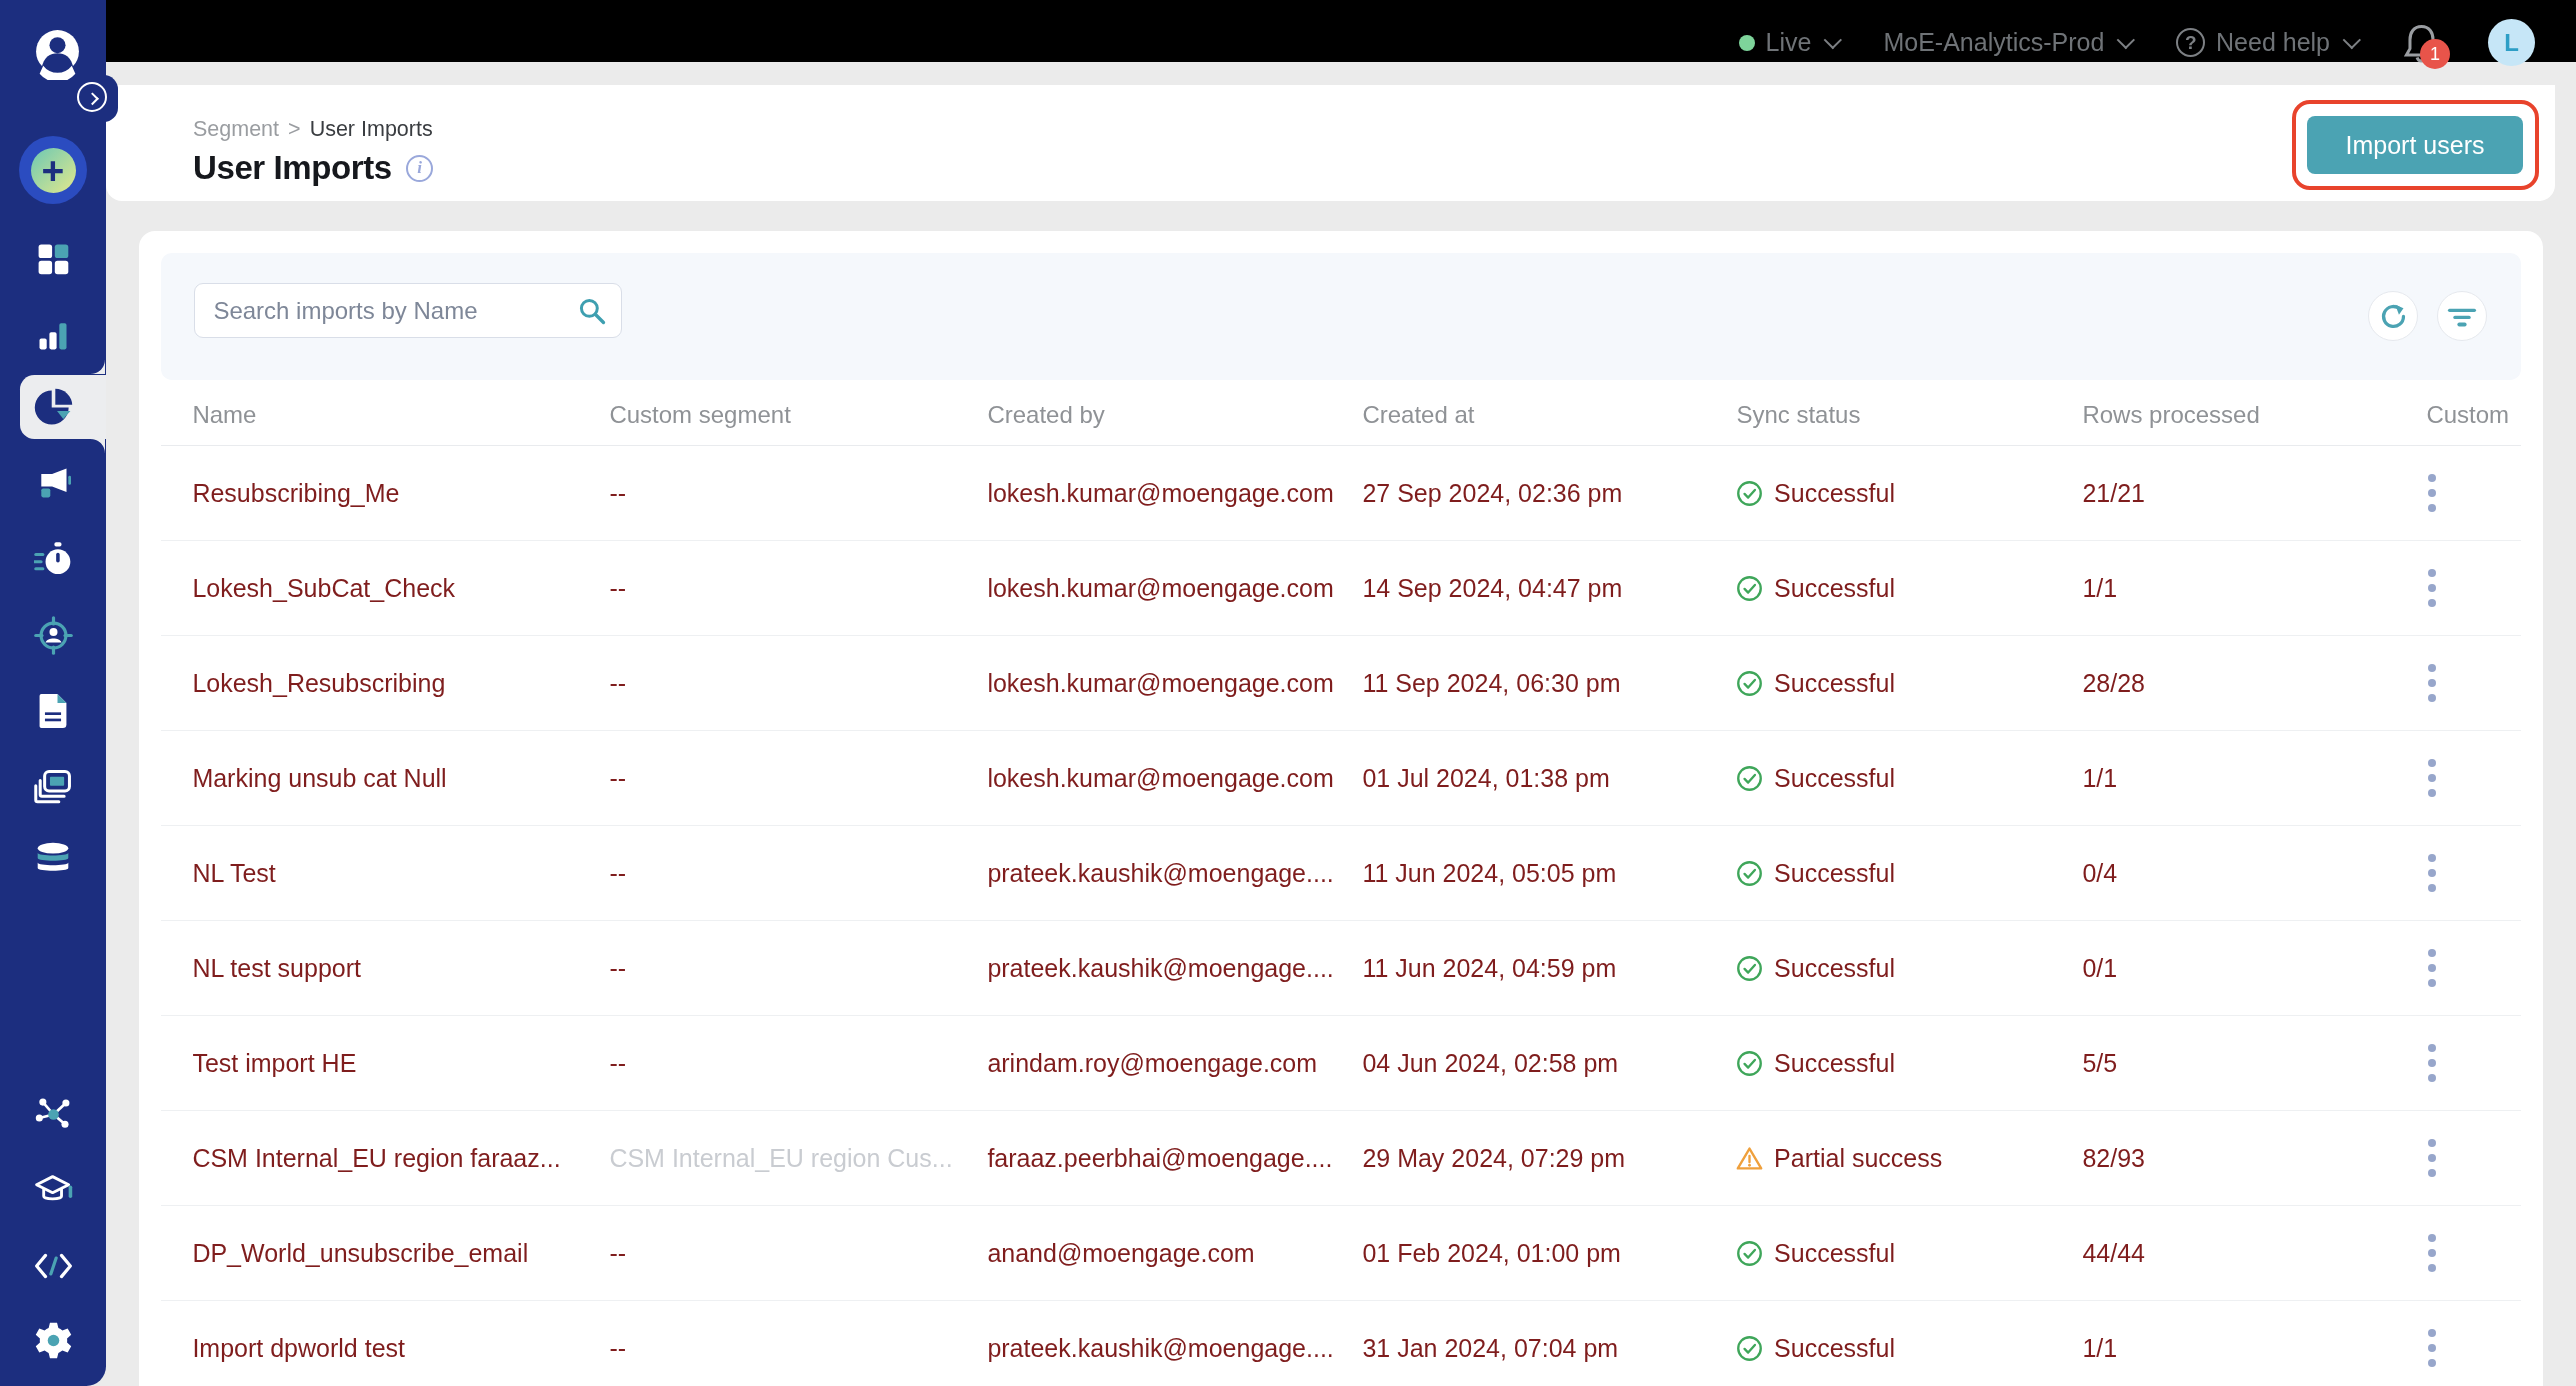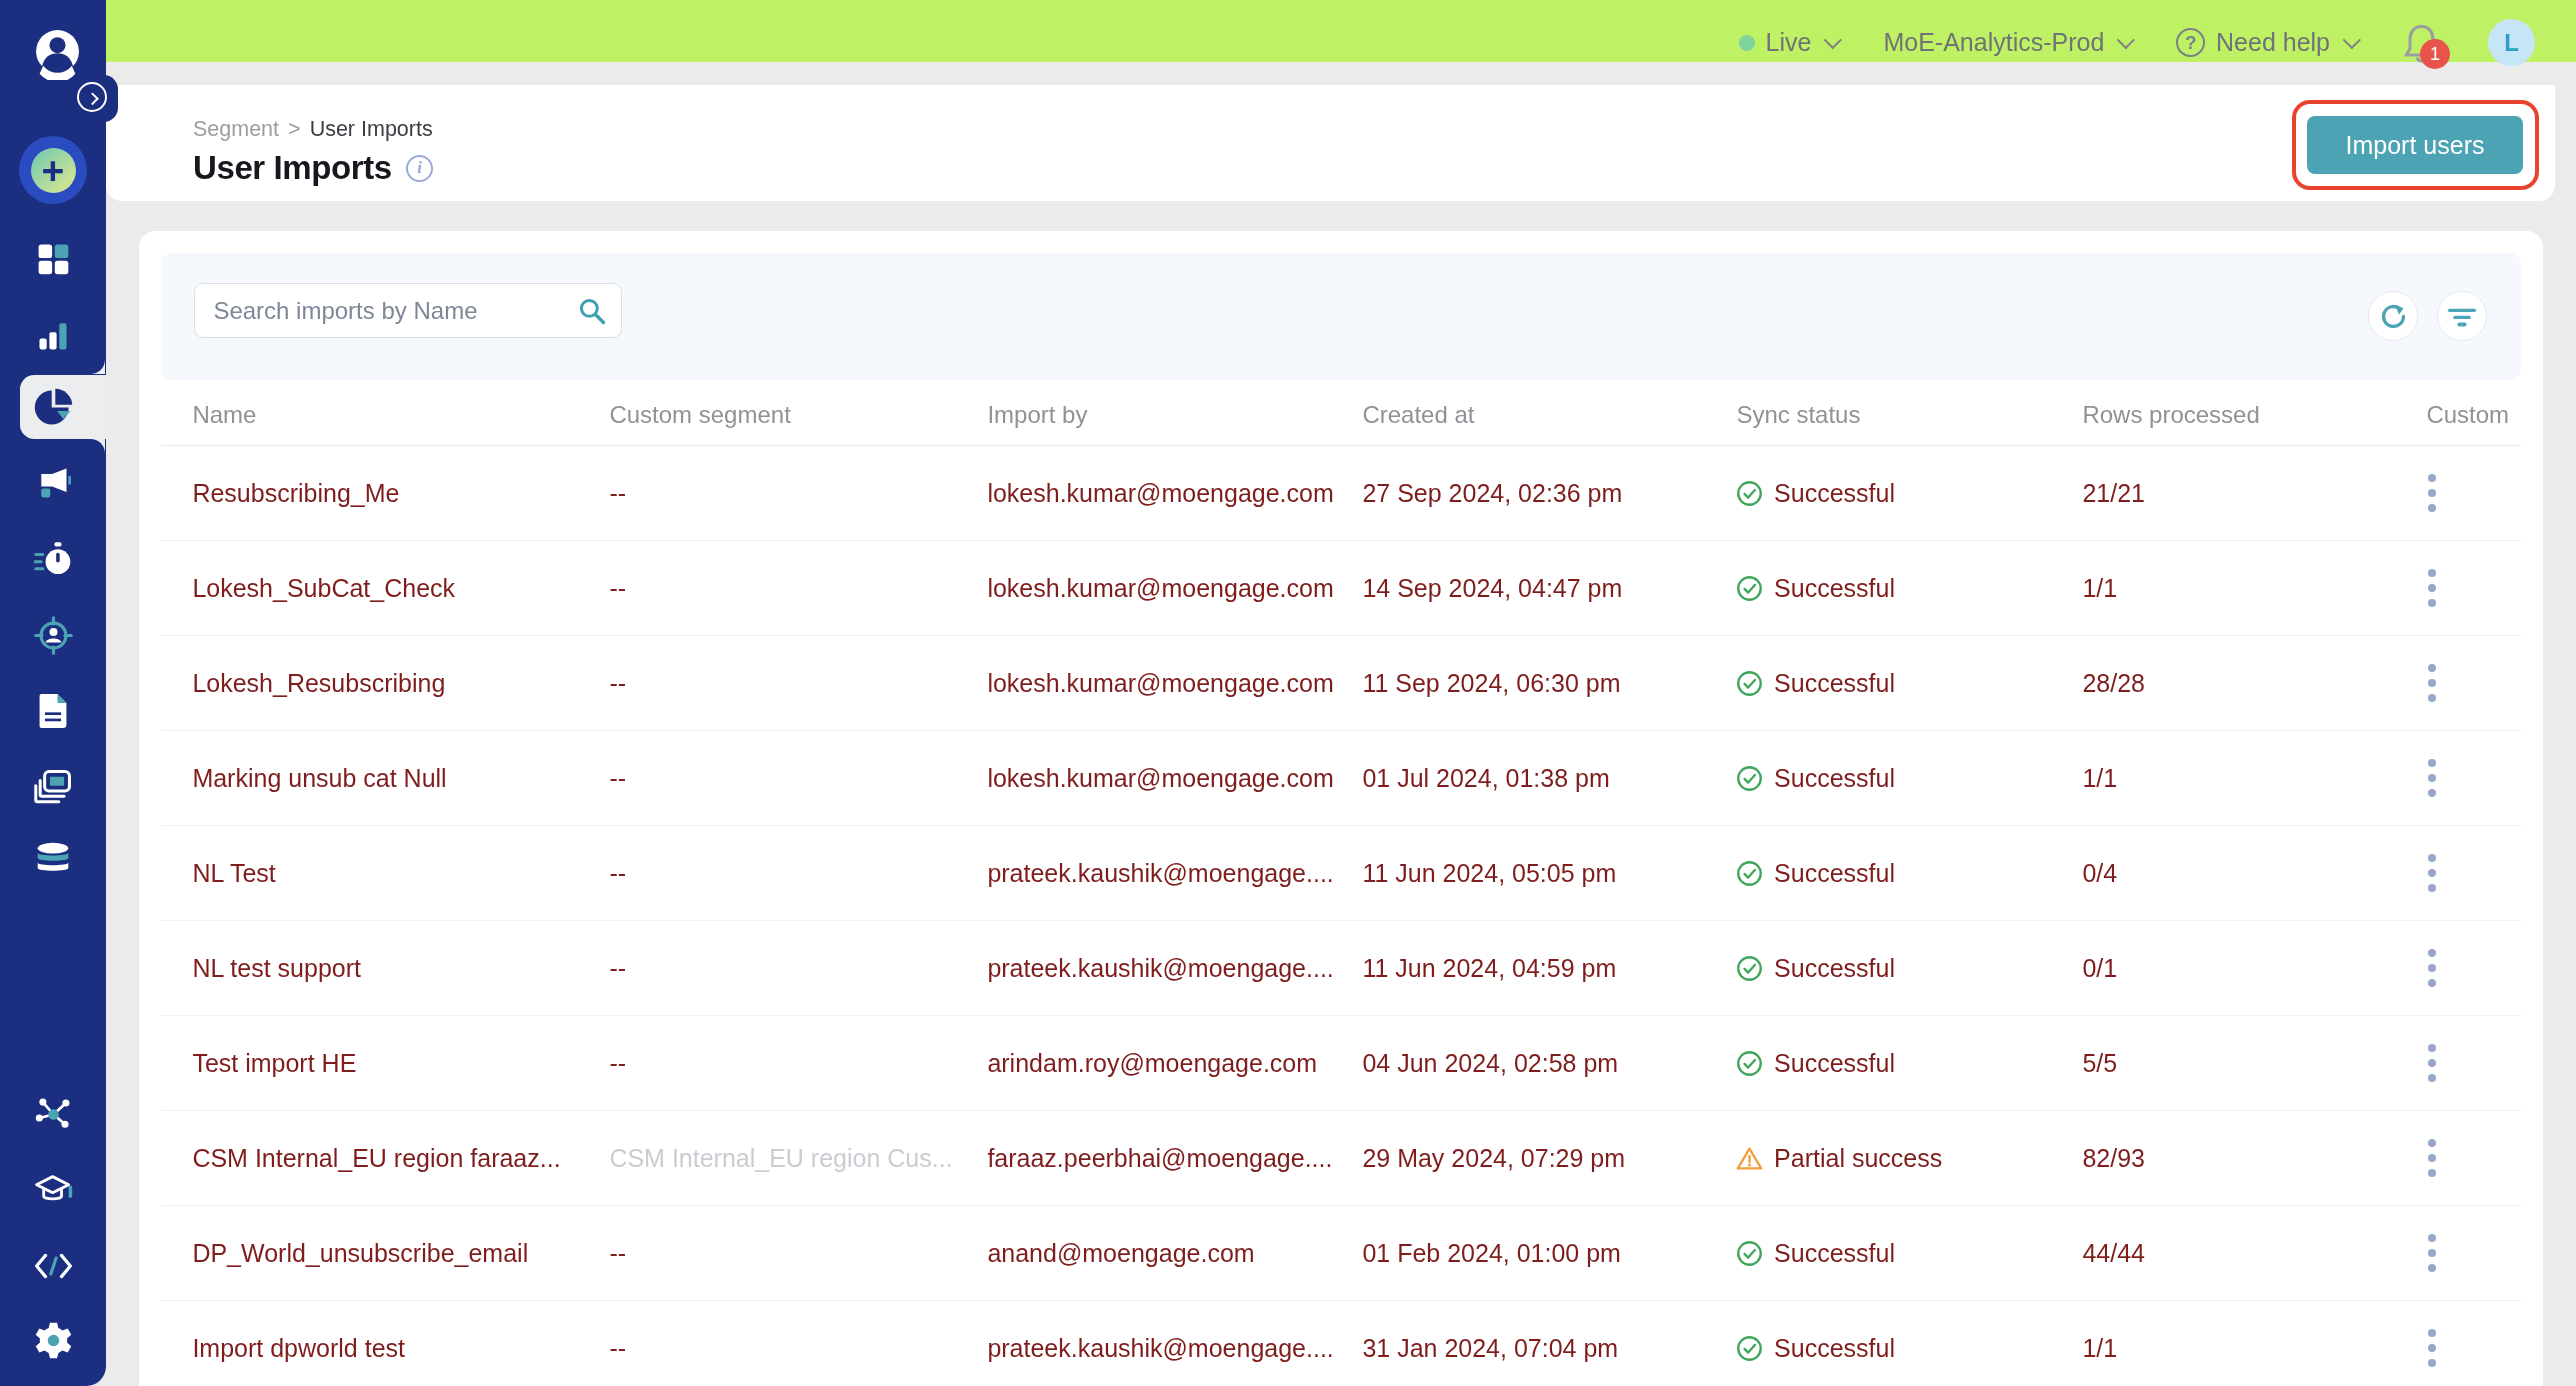--- a/index.html
+++ b/index.html
@@ -2,21 +2,21 @@
 <html style="font-size:14.3px"><head>
 <meta charset="utf-8">
 <style>
   * { margin:0; padding:0; box-sizing:border-box; }
   html,body { background:#d8d8d8; }
   .screen{
     position:relative; width:2576px; height:1386px; overflow:hidden;
     background:#EBEBEB; font-family:"Liberation Sans", sans-serif; color:#1A1C20;
   }
   
-  .topbar{ position:absolute; left:0; top:0; width:2576px; height:63px; background:#bef264; border-bottom:0.9px solid #ECECEC; z-index:5;}
+  .topbar{ position:absolute; left:0; top:0; width:2576px; height:63px; background:#000000; border-bottom:0.9px solid #ECECEC; z-index:5;}
   .topbar-right{ position:absolute; right:41px; top:0; height:85px; display:flex; align-items:center; gap:47px; }
   .tb-item{ display:flex; align-items:center; gap:10.7px; color:#6F7377; font-size:25px; cursor:pointer; }
   .env-dot{ width:16px; height:16px; border-radius:50%; background:#7ED49B; }
   .caret{ width:12.5px; height:12.5px; border-right:2.7px solid #7d8084; border-bottom:2.7px solid #7d8084; transform:rotate(45deg) translateY(-3.6px); margin-left:1.8px;}
   .help-q{ width:29px; height:29px; border:2.7px solid #7d8084; border-radius:50%; display:flex; align-items:center; justify-content:center; font-size:19px; color:#7d8084; font-weight:bold;}
   .bell-wrap{ position:relative; width:39px; height:43px; }
   .bell{ stroke:#9a9da1; fill:none; stroke-width:3.4; }
   .bell-badge{ position:absolute; right:-9px; bottom:-5.4px; width:30px; height:30px; border-radius:50%; background:#E8544A; color:#fff; font-size:18px; display:flex; align-items:center; justify-content:center;}
   .avatar{ width:47px; height:47px; border-radius:50%; background:#C6E6F7; color:#2D9EC6; font-size:24px; font-weight:bold; display:flex; align-items:center; justify-content:center; cursor:pointer;}
   
@@ -127,21 +127,21 @@
           <line x1="4" y1="8" x2="32" y2="8" stroke="#4BA3B3" stroke-width="3.6" stroke-linecap="round"></line>
           <line x1="10" y1="16" x2="26" y2="16" stroke="#4BA3B3" stroke-width="3.6" stroke-linecap="round"></line>
           <line x1="15" y1="24" x2="21" y2="24" stroke="#4BA3B3" stroke-width="4.4" stroke-linecap="round"></line>
         </svg>
       </button>
     </div>
 
     <div class="thead">
       <span>Name</span>
       <span>Custom segment</span>
-      <span>Import by</span>
+      <span>Created by</span>
       <span>Created at</span>
       <span>Sync status</span>
       <span>Rows processed</span>
       <span style="padding-left:18px">Custom</span>
     </div>
 
     <div class="tbody" id="tbody">
   <div class="trow">
     <div><span class="cell-text c-name">Resubscribing_Me</span></div>
     <div><span class="cell-text c-custom">--</span></div>

